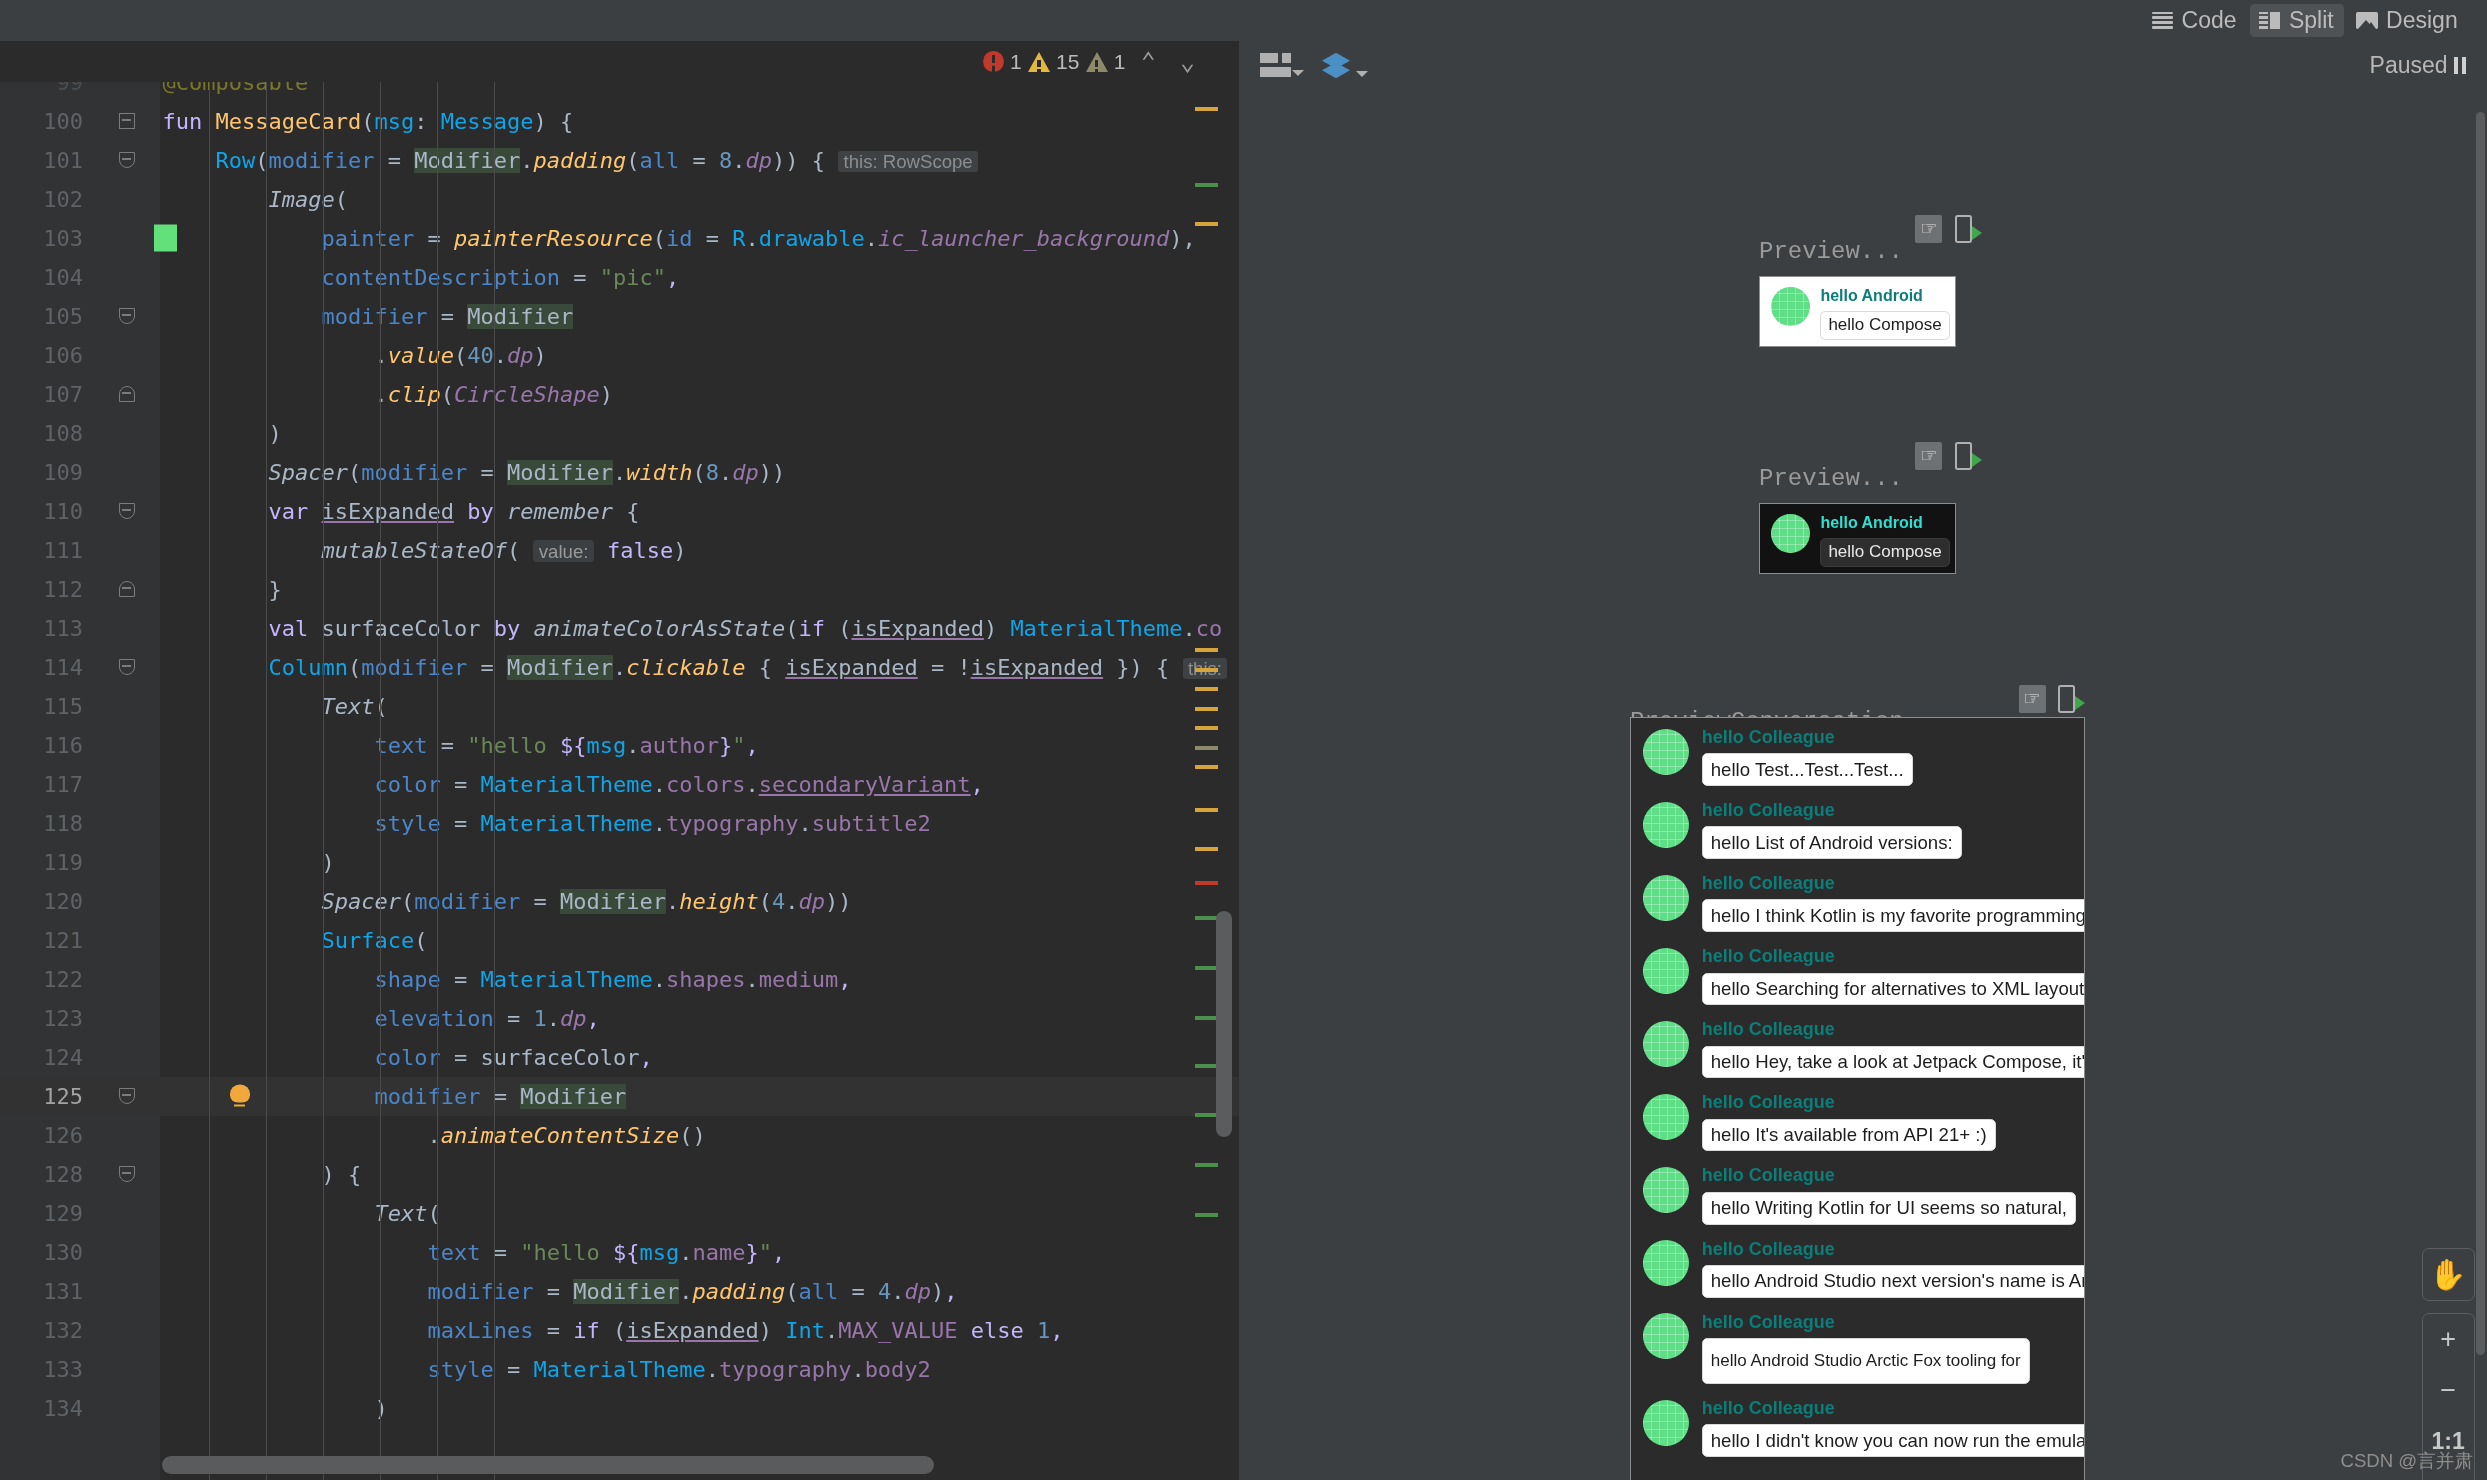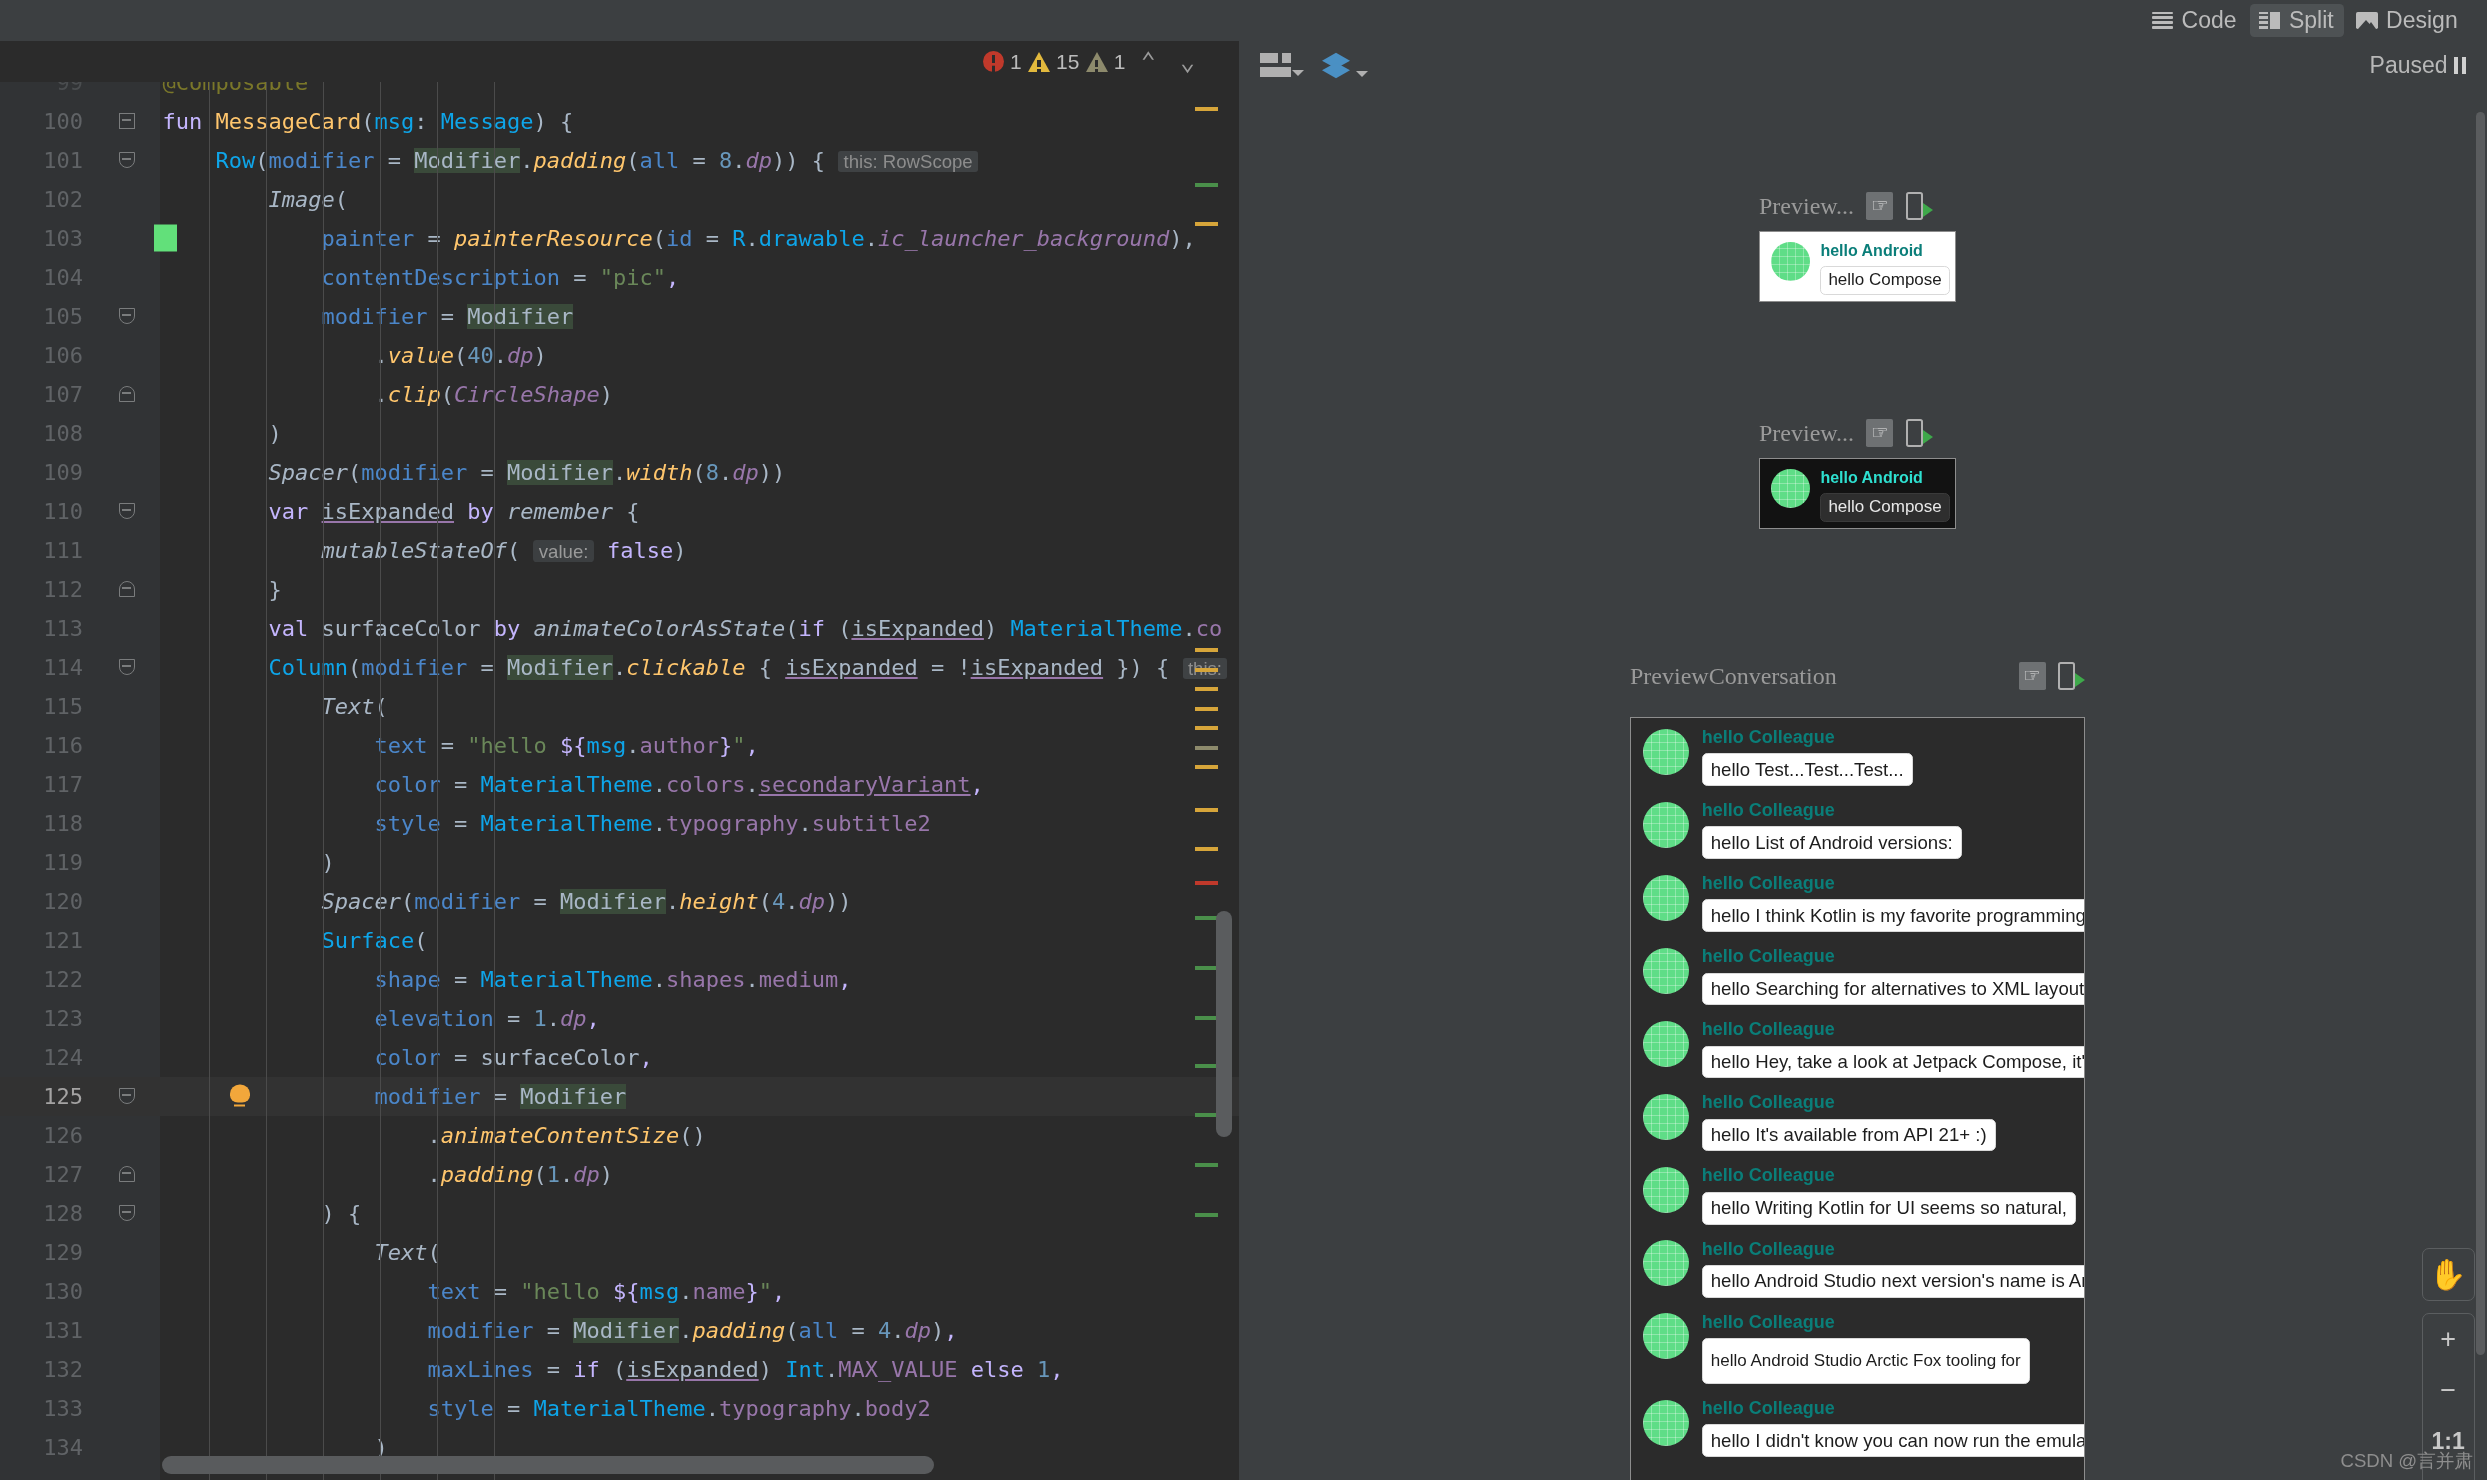--- a/index.html
+++ b/index.html
@@ -169,21 +169,21 @@
   .caret-d { width: 0; height: 0; border-left: 6.2px solid transparent; border-right: 6.2px solid transparent; border-top: 6.2px solid #b0b0b0; margin-bottom: 1.8px; }
   .ic-layers { width: 36px; height: 28px; position: relative; }
   .paused {
     margin-left: auto; color: #b8b8b8; font-size: 23px; display: flex; align-items: center; gap: 6px;
   }
   .pause-glyph { display: flex; gap: 3.6px; }
   .pause-glyph i { display: block; width: 4.4px; height: 17px; background: #d0d0d0; }
 
   .pvgroup { position: absolute; }
   .pvheader { display: flex; align-items: center; gap: 12.4px; margin-bottom: 10.7px; }
-  .pvtitle { color: #9a9a9a; font-size: 24px; font-family: Liberation Serif, serif; }
+  .pvtitle { color: #9a9a9a; font-size: 24px; font-family: Liberation Mono, monospace; margin-top: 46px; }
   .ic-interactive {
     width: 27px; height: 28px; background: #6e7173; position: relative; border-radius: 1.8px;
     display:flex; align-items:center; justify-content:center;
   }
   .ic-interactive span { color: #e6e6e6; font-size: 19.5px; line-height: 1; }
   .ic-deploy { width: 27px; height: 28px; position: relative; }
   .ic-deploy .phone { position: absolute; left: 0; top: 0; width: 17px; height: 28px; border: 2.7px solid #b0b0b0; border-radius: 2.7px; }
   .ic-deploy .play { position: absolute; right: 0; bottom: 2.7px; width: 0; height: 0; border-left: 10.7px solid #3ea84a; border-top: 7px solid transparent; border-bottom: 7px solid transparent; }
 
   .device { border: 0.9px solid #8d8d8d; }
@@ -313,21 +313,20 @@
         <div class="cline"><div class="lineno">117</div><div class="gutter-icons"></div><div class="ctext">                <span class="par">color</span> = <span class="id">MaterialTheme</span>.<span class="prop">colors</span>.<span class="prop und">secondaryVariant</span><span class="kw">,</span></div></div>
         <div class="cline"><div class="lineno">118</div><div class="gutter-icons"></div><div class="ctext">                <span class="par">style</span> = <span class="id">MaterialTheme</span>.<span class="prop">typography</span>.<span class="prop">subtitle2</span></div></div>
         <div class="cline"><div class="lineno">119</div><div class="gutter-icons"></div><div class="ctext">            )</div></div>
         <div class="cline"><div class="lineno">120</div><div class="gutter-icons"></div><div class="ctext">            <span class="ital">Spacer</span>(<span class="par">modifier</span> = <span class="hl">Modifier</span>.<span class="fni">height</span>(<span class="num">4</span>.<span class="itpk">dp</span>))</div></div>
         <div class="cline"><div class="lineno">121</div><div class="gutter-icons"></div><div class="ctext">            <span class="id">Surface</span>(</div></div>
         <div class="cline"><div class="lineno">122</div><div class="gutter-icons"></div><div class="ctext">                <span class="par">shape</span> = <span class="id">MaterialTheme</span>.<span class="prop">shapes</span>.<span class="prop">medium</span><span class="kw">,</span></div></div>
         <div class="cline"><div class="lineno">123</div><div class="gutter-icons"></div><div class="ctext">                <span class="par">elevation</span> = <span class="num">1</span>.<span class="itpk">dp</span><span class="kw">,</span></div></div>
         <div class="cline"><div class="lineno">124</div><div class="gutter-icons"></div><div class="ctext">                <span class="par">color</span> = surfaceColor<span class="kw">,</span></div></div>
         <div class="cline current"><div class="lineno">125</div><div class="gutter-icons"><div class="fold minus arrowdown"></div><div class="bulb"><div class="b"></div><div class="s"></div></div></div><div class="ctext">                <span class="par">modifier</span> = <span class="hl">Modifier</span></div></div>
         <div class="cline"><div class="lineno">126</div><div class="gutter-icons"></div><div class="ctext">                    .<span class="fni">animateContentSize</span>()</div></div>
-        <div class="cline"><div class="lineno">127</div><div class="gutter-icons"><div class="fold minus arrowup"></div></div><div class="ctext">                    .<span class="fni">padding</span>(<span class="num">1</span>.<span class="itpk">dp</span>)</div></div>
         <div class="cline"><div class="lineno">128</div><div class="gutter-icons"><div class="fold minus arrowdown"></div></div><div class="ctext">            ) {</div></div>
         <div class="cline"><div class="lineno">129</div><div class="gutter-icons"></div><div class="ctext">                <span class="ital">Text</span>(</div></div>
         <div class="cline"><div class="lineno">130</div><div class="gutter-icons"></div><div class="ctext">                    <span class="par">text</span> = <span class="str">"hello </span><span class="kw">${</span><span class="id">msg</span>.<span class="prop">name</span><span class="kw">}</span><span class="str">"</span><span class="kw">,</span></div></div>
         <div class="cline"><div class="lineno">131</div><div class="gutter-icons"></div><div class="ctext">                    <span class="par">modifier</span> = <span class="hl">Modifier</span>.<span class="fni">padding</span>(<span class="par">all</span> = <span class="num">4</span>.<span class="itpk">dp</span>)<span class="kw">,</span></div></div>
         <div class="cline"><div class="lineno">132</div><div class="gutter-icons"></div><div class="ctext">                    <span class="par">maxLines</span> = <span class="kw">if</span> (<span class="und">isExpanded</span>) <span class="id">Int</span>.<span class="prop">MAX_VALUE</span> <span class="kw">else</span> <span class="num">1</span><span class="kw">,</span></div></div>
         <div class="cline"><div class="lineno">133</div><div class="gutter-icons"></div><div class="ctext">                    <span class="par">style</span> = <span class="id">MaterialTheme</span>.<span class="prop">typography</span>.<span class="prop">body2</span></div></div>
         <div class="cline"><div class="lineno">134</div><div class="gutter-icons"></div><div class="ctext">                )</div></div>
         <div class="cline"><div class="gutter-icons"></div></div>
         <div class="indent-guide" style="left: 209px;"></div>
         <div class="indent-guide" style="left: 266px;"></div>

